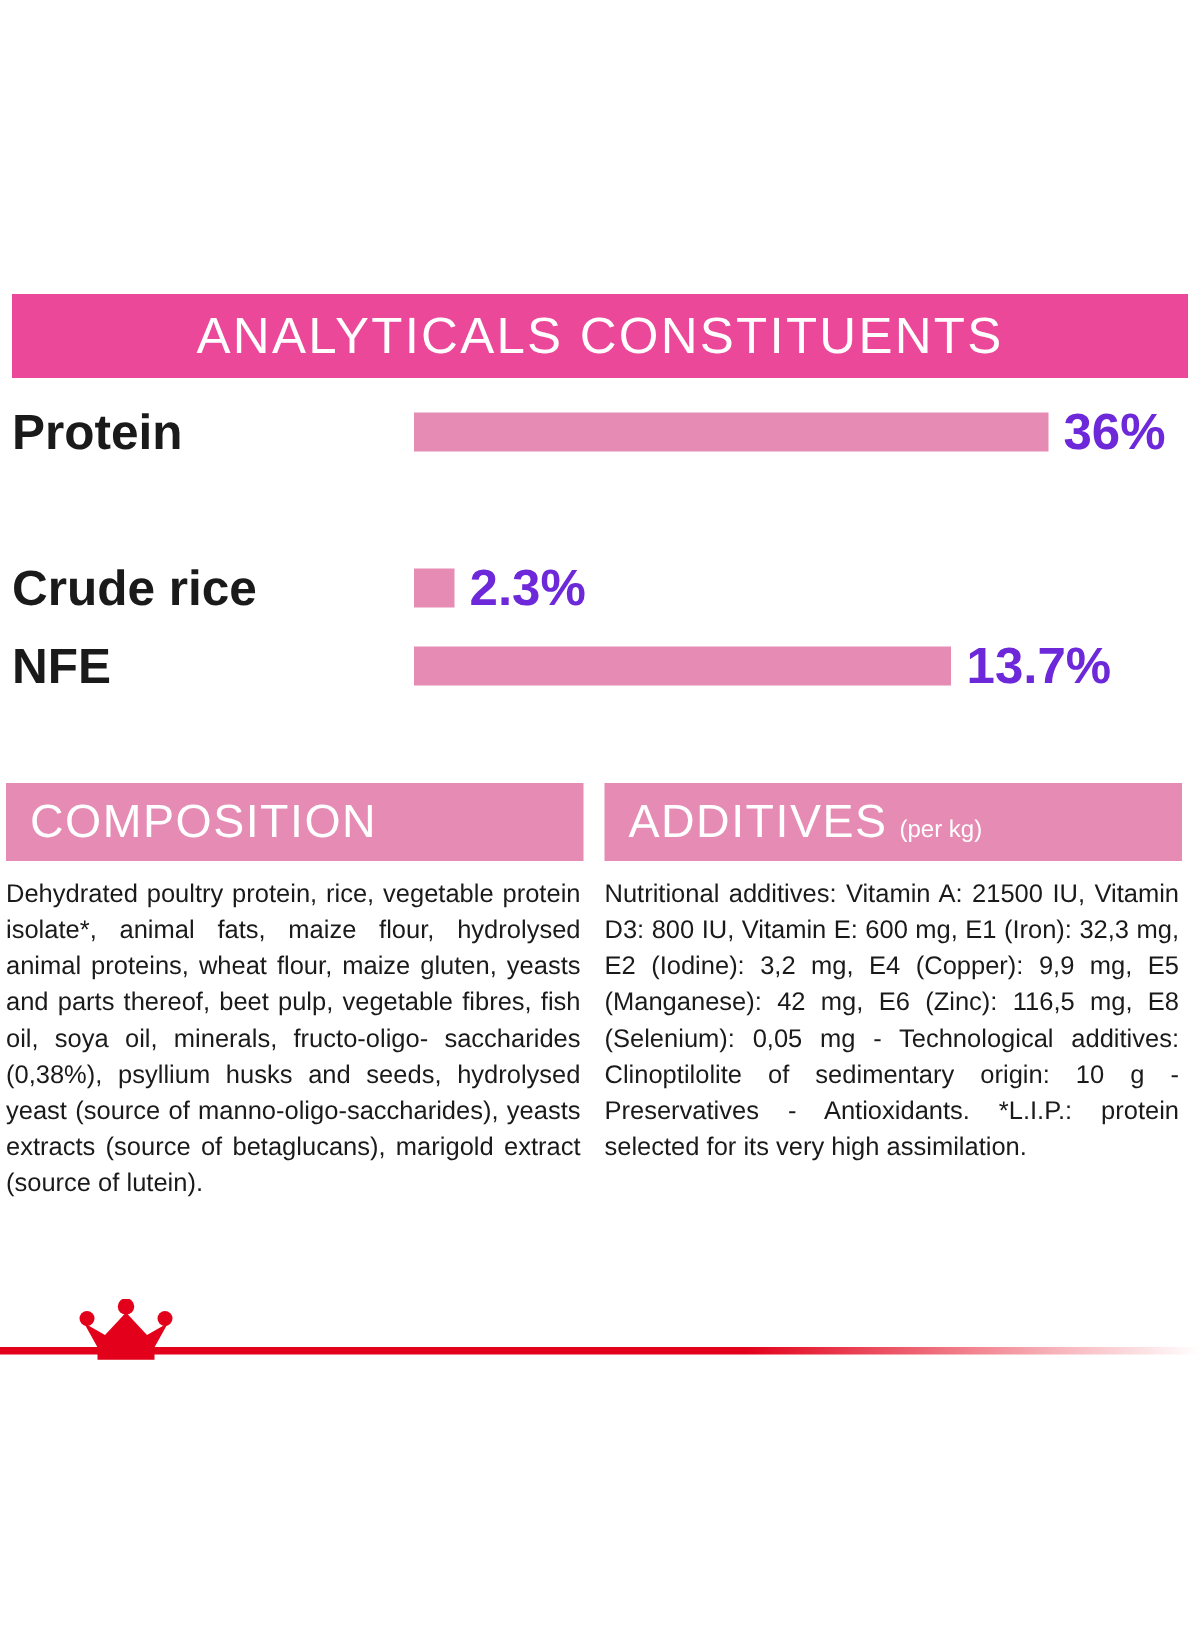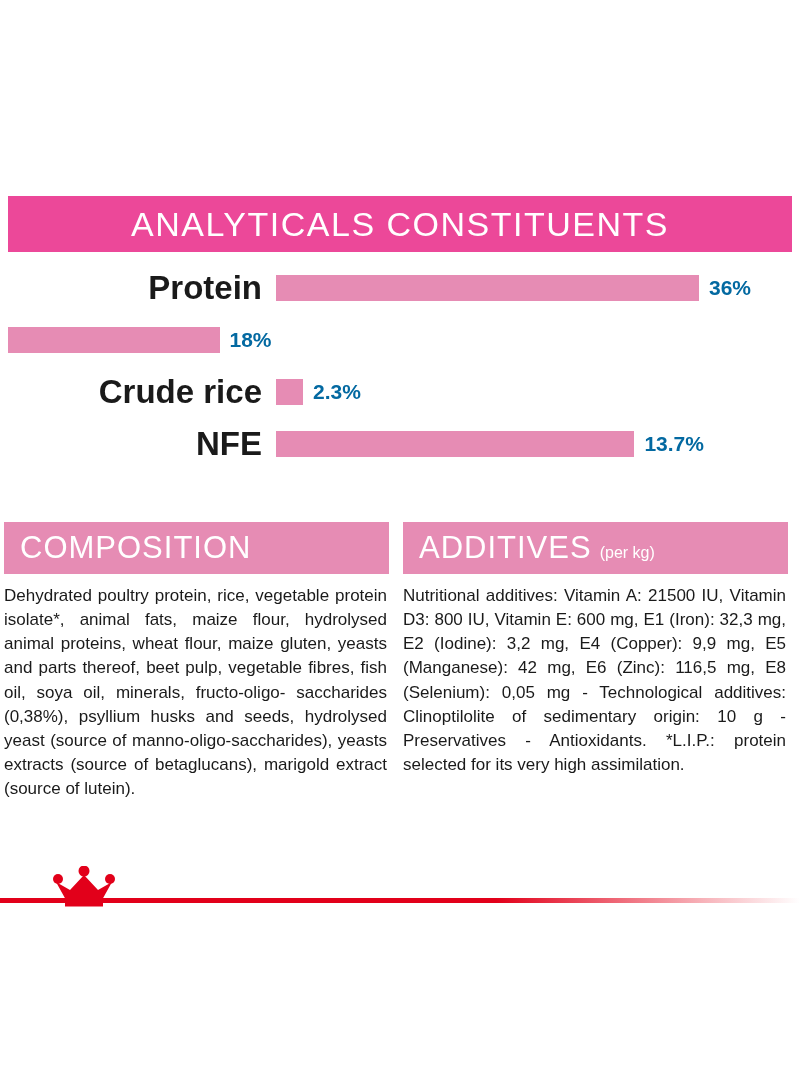--- a/index.html
+++ b/index.html
@@ -50,41 +50,40 @@
     top: 262px;
     width: 784px;
   }
   .row {
     display: flex;
     align-items: center;
     height: 52px;
   }
   .row .label {
     width: 268px;
-    text-align: right;
     font-size: 33px;
     font-weight: bold;
     color: #1a1a1a;
     padding-right: 14px;
     box-sizing: border-box;
     white-space: nowrap;
   }
   .row .bar-wrap {
     flex: 1;
     display: flex;
     align-items: center;
   }
   .row .bar {
     height: 26px;
     background: #e68cb4;
   }
   .row .value {
-    font-size: 21px;
+    font-size: 34px;
     font-weight: bold;
-    color: #0369a1;
+    color: #6d28d9;
     margin-left: 10px;
     white-space: nowrap;
   }
 
   
   .panels {
     position: absolute;
     left: 4px;
     top: 522px;
     width: 784px;
@@ -160,24 +159,20 @@
 
   <div class="constituents" id="constituents">
       <div class="row">
         <div class="label">Protein</div>
         <div class="bar-wrap">
           <div class="bar" style="width: 423px;"></div>
           <div class="value">36%</div>
         </div>
       </div>
       <div class="row">
-        <div class="bar-wrap">
-          <div class="bar" style="width: 211.5px;"></div>
-          <div class="value">18%</div>
-        </div>
       </div>
       <div class="row">
         <div class="label">Crude rice</div>
         <div class="bar-wrap">
           <div class="bar" style="width: 27.025px;"></div>
           <div class="value">2.3%</div>
         </div>
       </div>
       <div class="row">
         <div class="label">NFE</div>

